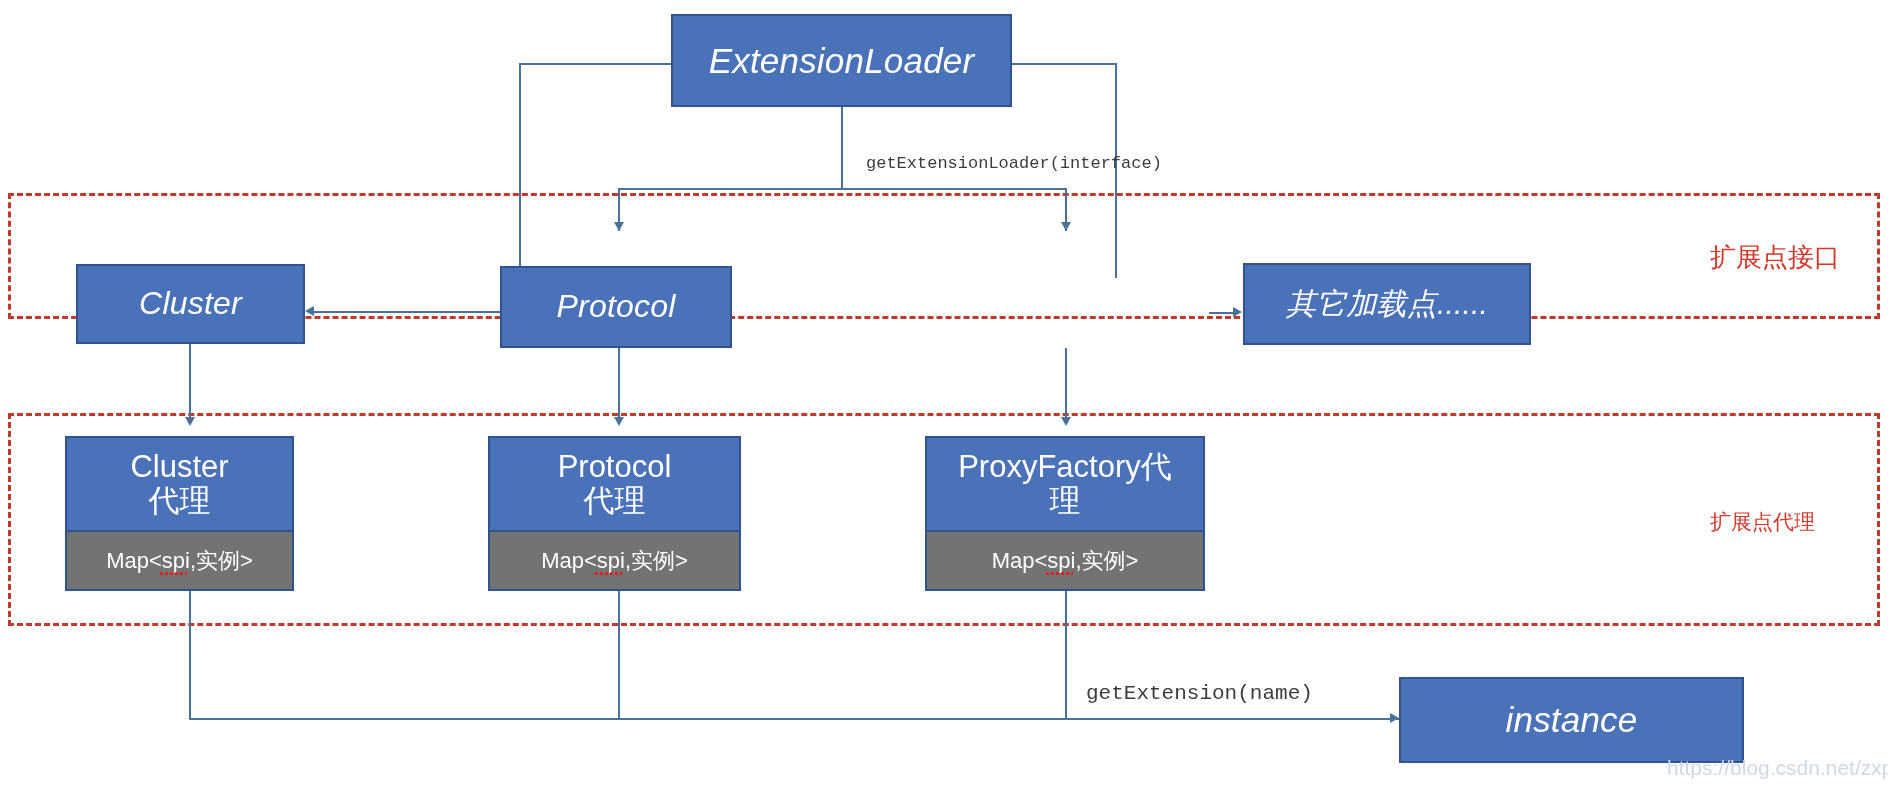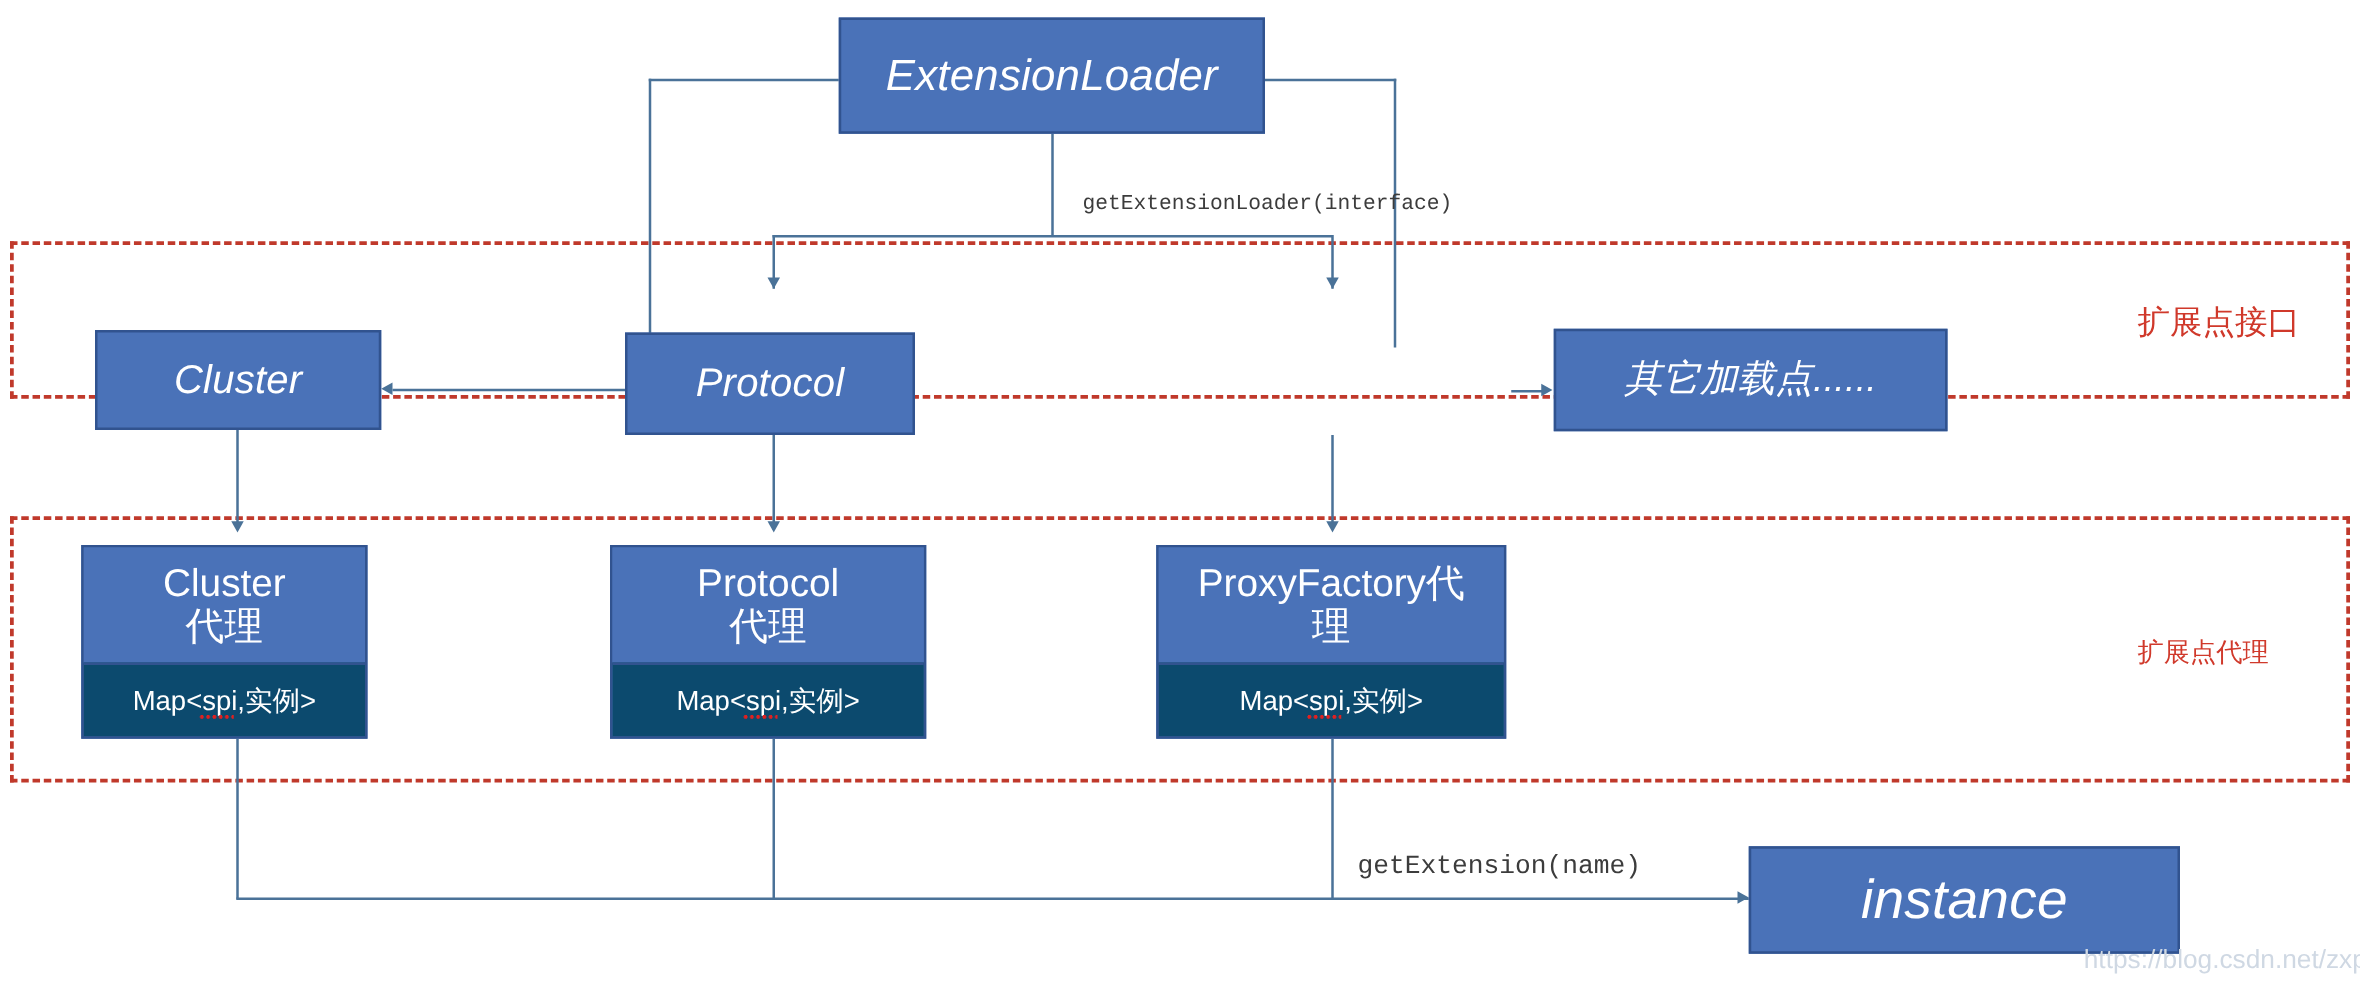--- a/index.html
+++ b/index.html
@@ -50,21 +50,21 @@
     color: #ffffff;
     display: flex;
     align-items: center;
     justify-content: center;
     text-align: center;
     line-height: 1.1;
     box-sizing: border-box;
     padding: 0 4px;
   }
   .proxy-body {
-    background: #0c4a6e;
+    background: #737373;
     color: #ffffff;
     display: flex;
     align-items: center;
     justify-content: center;
     text-align: center;
     box-sizing: border-box;
     border-top: 2px solid #31538f;
     position: relative;
   }
   .spi-underline {
@@ -169,21 +169,21 @@
 
   <div class="node" style="left:76px; top:264px; width:229px; height:80px; font-size:32px;">
     <span class="node-label">Cluster</span>
   </div>
 
   <div class="node" style="left:500px; top:266px; width:232px; height:82px; font-size:32px;">
     <span class="node-label">Protocol</span>
   </div>
 
 
-  <div class="node" style="left:1243px; top:263px; width:315px; height:82px; font-size:30px;">
+  <div class="node" style="left:1243px; top:263px; width:288px; height:82px; font-size:30px;">
     <span class="node-label">其它加载点......</span>
   </div>
 
   <div class="line-h" style="left:314px; top:311px; width:186px;"></div>
   <div class="arrow arrow-left" style="left:305px; top:306px;"></div>
 
   <div class="line-h" style="left:1209px; top:312px; width:25px;"></div>
   <div class="arrow arrow-right" style="left:1233px; top:307px;"></div>
 
   <div class="line-v" style="left:189px; top:344px; height:80px;"></div>
@@ -235,19 +235,19 @@
   </div>
 
   <div class="line-v" style="left:189px; top:591px; height:128px;"></div>
   <div class="line-v" style="left:618px; top:591px; height:128px;"></div>
   <div class="line-v" style="left:1065px; top:591px; height:128px;"></div>
   <div class="line-h" style="left:189px; top:718px; width:1210px;"></div>
   <div class="arrow arrow-right" style="left:1390px; top:713px;"></div>
 
   <div class="edge-label" style="left:1086px; top:682px; font-size:21px;">getExtension(name)</div>
 
-  <div class="node" style="left:1399px; top:677px; width:345px; height:86px; font-size:44px;">
+  <div class="node" style="left:1399px; top:677px; width:345px; height:86px; font-size:35px;">
     <span class="node-label">instance</span>
   </div>
 
   <div class="watermark" style="left:1667px; top:756px; font-size:21px;">https://blog.csdn.net/zxp0727</div>
 
 </div>
 
 </body></html>

